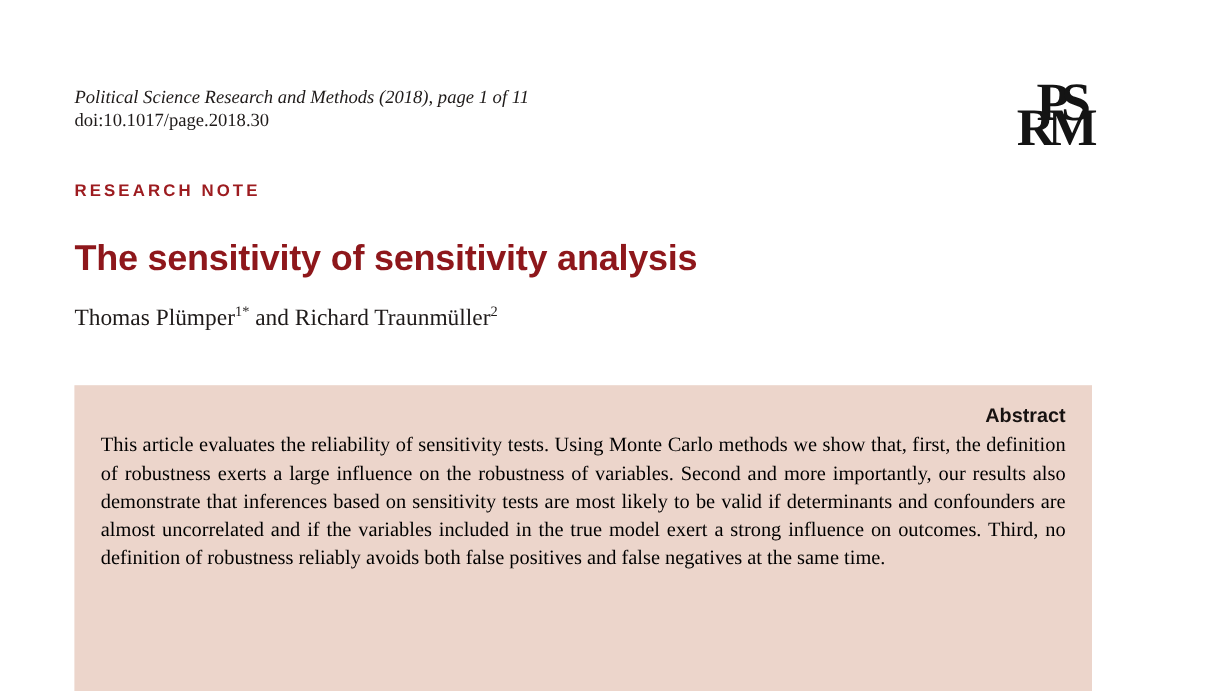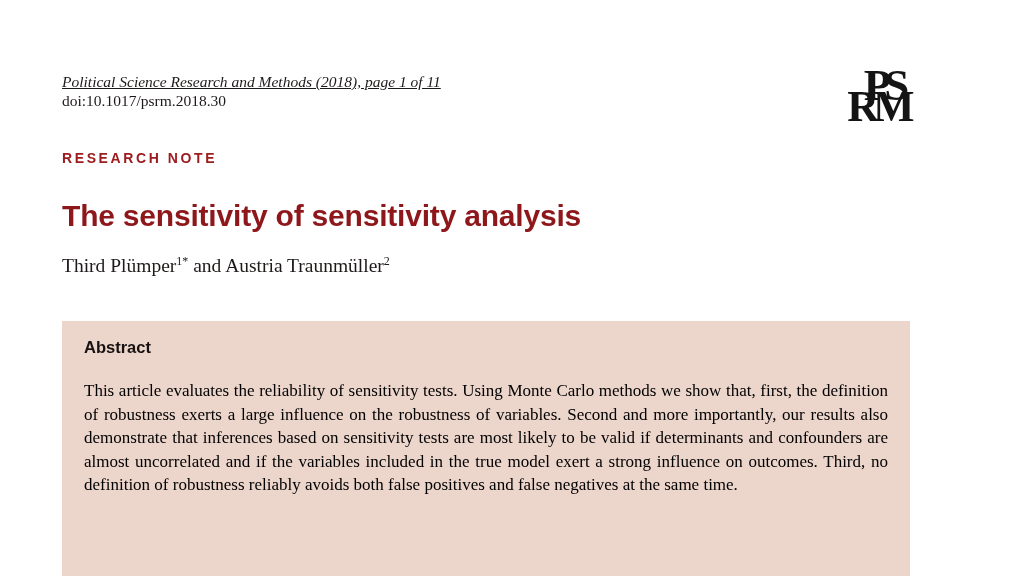--- a/index.html
+++ b/index.html
@@ -17,21 +17,21 @@
   .content { width: 848px; }
 
   
   .masthead {
     display: flex;
     justify-content: space-between;
     align-items: flex-start;
     height: 64px;
   }
   .journal-meta { font-size: 15.5px; line-height: 19px; }
-  .journal-line { font-style: italic; text-decoration: underline; }
+  .journal-line { font-style: italic; }
   .doi-line { font-style: normal; }
 
   .logo {
     font-family: Liberation Serif, serif;
     font-weight: bold;
     color: var(--logo-black, #141414);
     line-height: 0.78;
     text-align: center;
     margin-top: -4px;
     width: 64px;
@@ -87,53 +87,54 @@
     margin-top: 44px;
     width: 848px;
     height: 400px; 
     background: var(--abstract-bg, #ecd5cb);
     padding: 17px 22px 0 22px;
   }
   .abstract-heading {
     font-family: "Liberation Sans", sans-serif;
     font-weight: bold;
     font-size: 16.5px;
-    margin-bottom: 22px;
+    margin-bottom: 2px;
     color: #171211;
+    text-align: right;
   }
   .abstract-body {
     font-size: 17px;
     line-height: 23.6px;
     text-align: justify;
     color: #000000;
   }
 </style>
 </head>
 <body>
 
 <div class="page">
   <div class="content">
 
     <header class="masthead">
       <div class="journal-meta">
         <div class="journal-line">Political Science Research and Methods (2018), page 1 of 11</div>
-        <div class="doi-line">doi:10.1017/psrm.2018.30</div>
+        <div class="doi-line">doi:10.1017/page.2018.30</div>
       </div>
       <div class="logo">
         <span class="logo-row1">PS</span>
         <span class="logo-row2">RM</span>
       </div>
     </header>
 
     <div class="kicker">RESEARCH NOTE</div>
 
     <h1 class="title">The sensitivity of sensitivity analysis</h1>
 
     <div class="authors">
-      <span>Third Plümper</span><sup>1*</sup><span> and </span><span>Austria Traunmüller</span><sup>2</sup>
+      <span>Thomas Plümper</span><sup>1*</sup><span> and </span><span>Richard Traunmüller</span><sup>2</sup>
     </div>
 
     <div class="affiliations">
     </div>
 
     <section class="abstract-box">
       <h2 class="abstract-heading">Abstract</h2>
       <p class="abstract-body">This article evaluates the reliability of sensitivity tests. Using Monte Carlo methods we show that, first, the definition of robustness exerts a large influence on the robustness of variables. Second and more importantly, our results also demonstrate that inferences based on sensitivity tests are most likely to be valid if determinants and confounders are almost uncorrelated and if the variables included in the true model exert a strong influence on outcomes. Third, no definition of robustness reliably avoids both false positives and false negatives at the same time.</p>
     </section>
 

